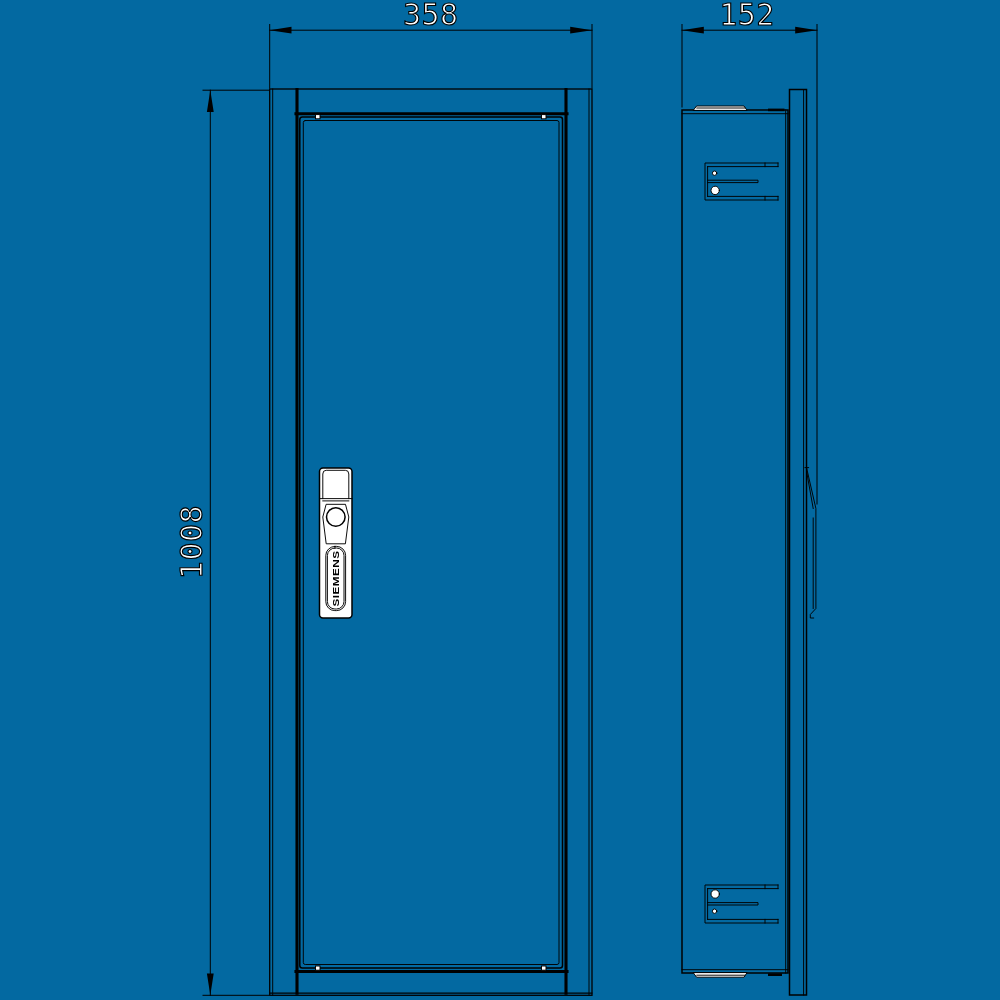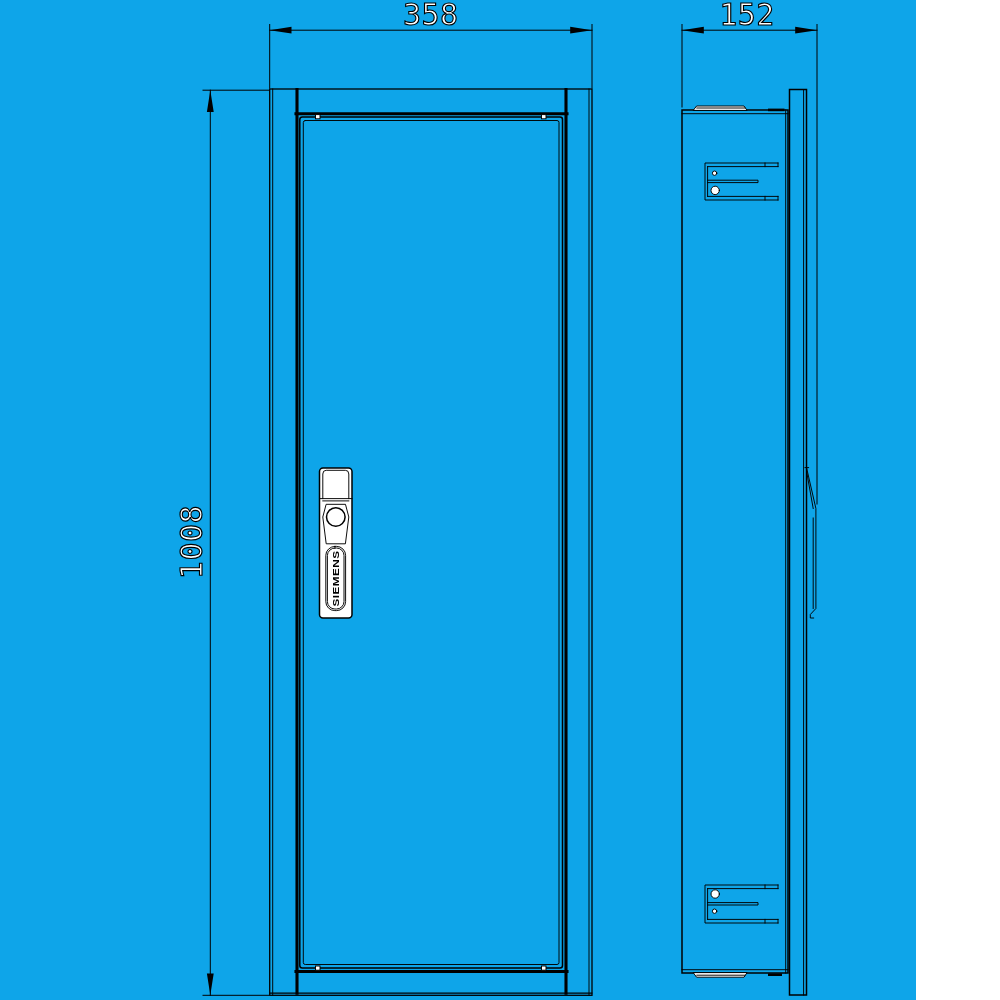--- a/index.html
+++ b/index.html
@@ -1,16 +1,16 @@
 <!DOCTYPE html>
 <html><head>
 <meta charset="utf-8">
 <style>
   html,body{margin:0;padding:0;background:#ffffff;}
-  .stage{position:relative;width:916px;height:1000px;background:#0ea5e9;overflow:hidden;}
+  .stage{position:relative;width:1000px;height:1000px;background:#0369a1;overflow:hidden;}
   svg{display:block;}
   .ln   {stroke:#000;fill:none;stroke-width:1.3;stroke-linecap:square;}
   .thin {stroke:#000;fill:none;stroke-width:0.95;stroke-linecap:square;}
   .med  {stroke:#000;fill:none;stroke-width:1.5;stroke-linecap:square;}
   .thick{stroke:#000;fill:none;stroke-width:3.1;stroke-linecap:square;}
   .wfill{fill:#ffffff;}
   .bfill{fill:#000000;stroke:none;}
   .dim  {stroke:#000;fill:none;stroke-width:1;stroke-linecap:square;}
   .arrow{fill:#000;stroke:none;}
   .dimtxt{

